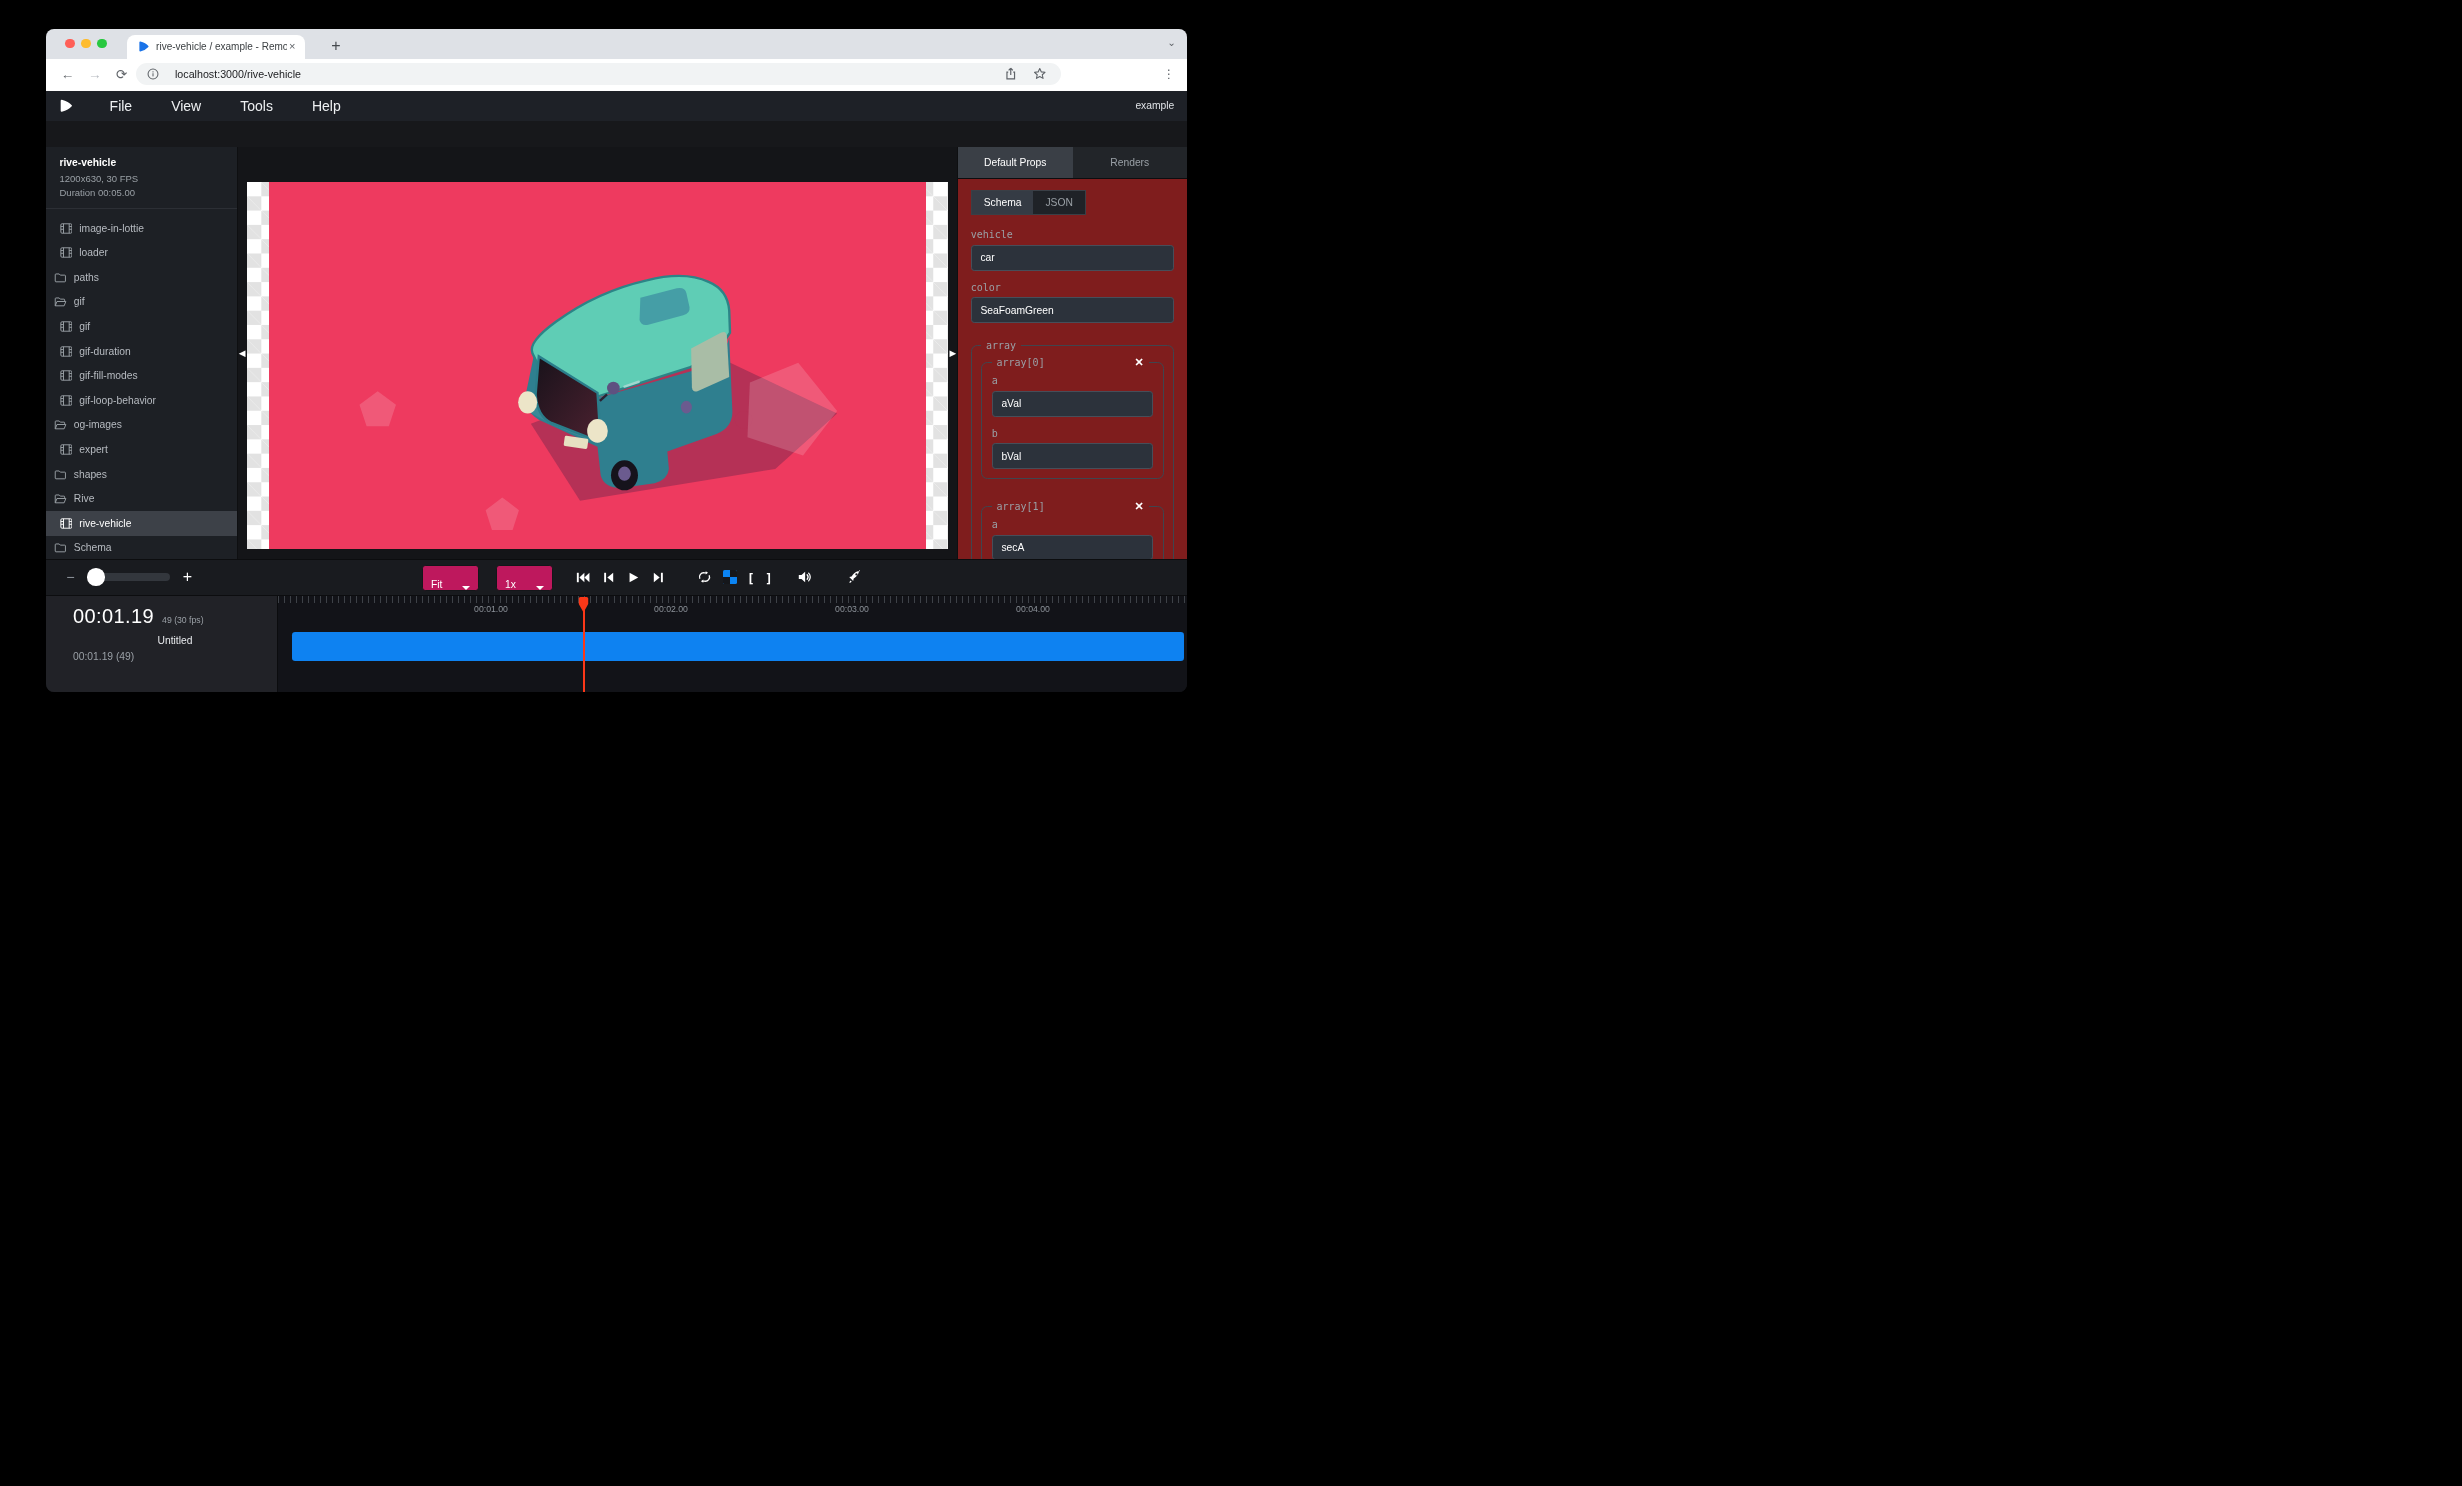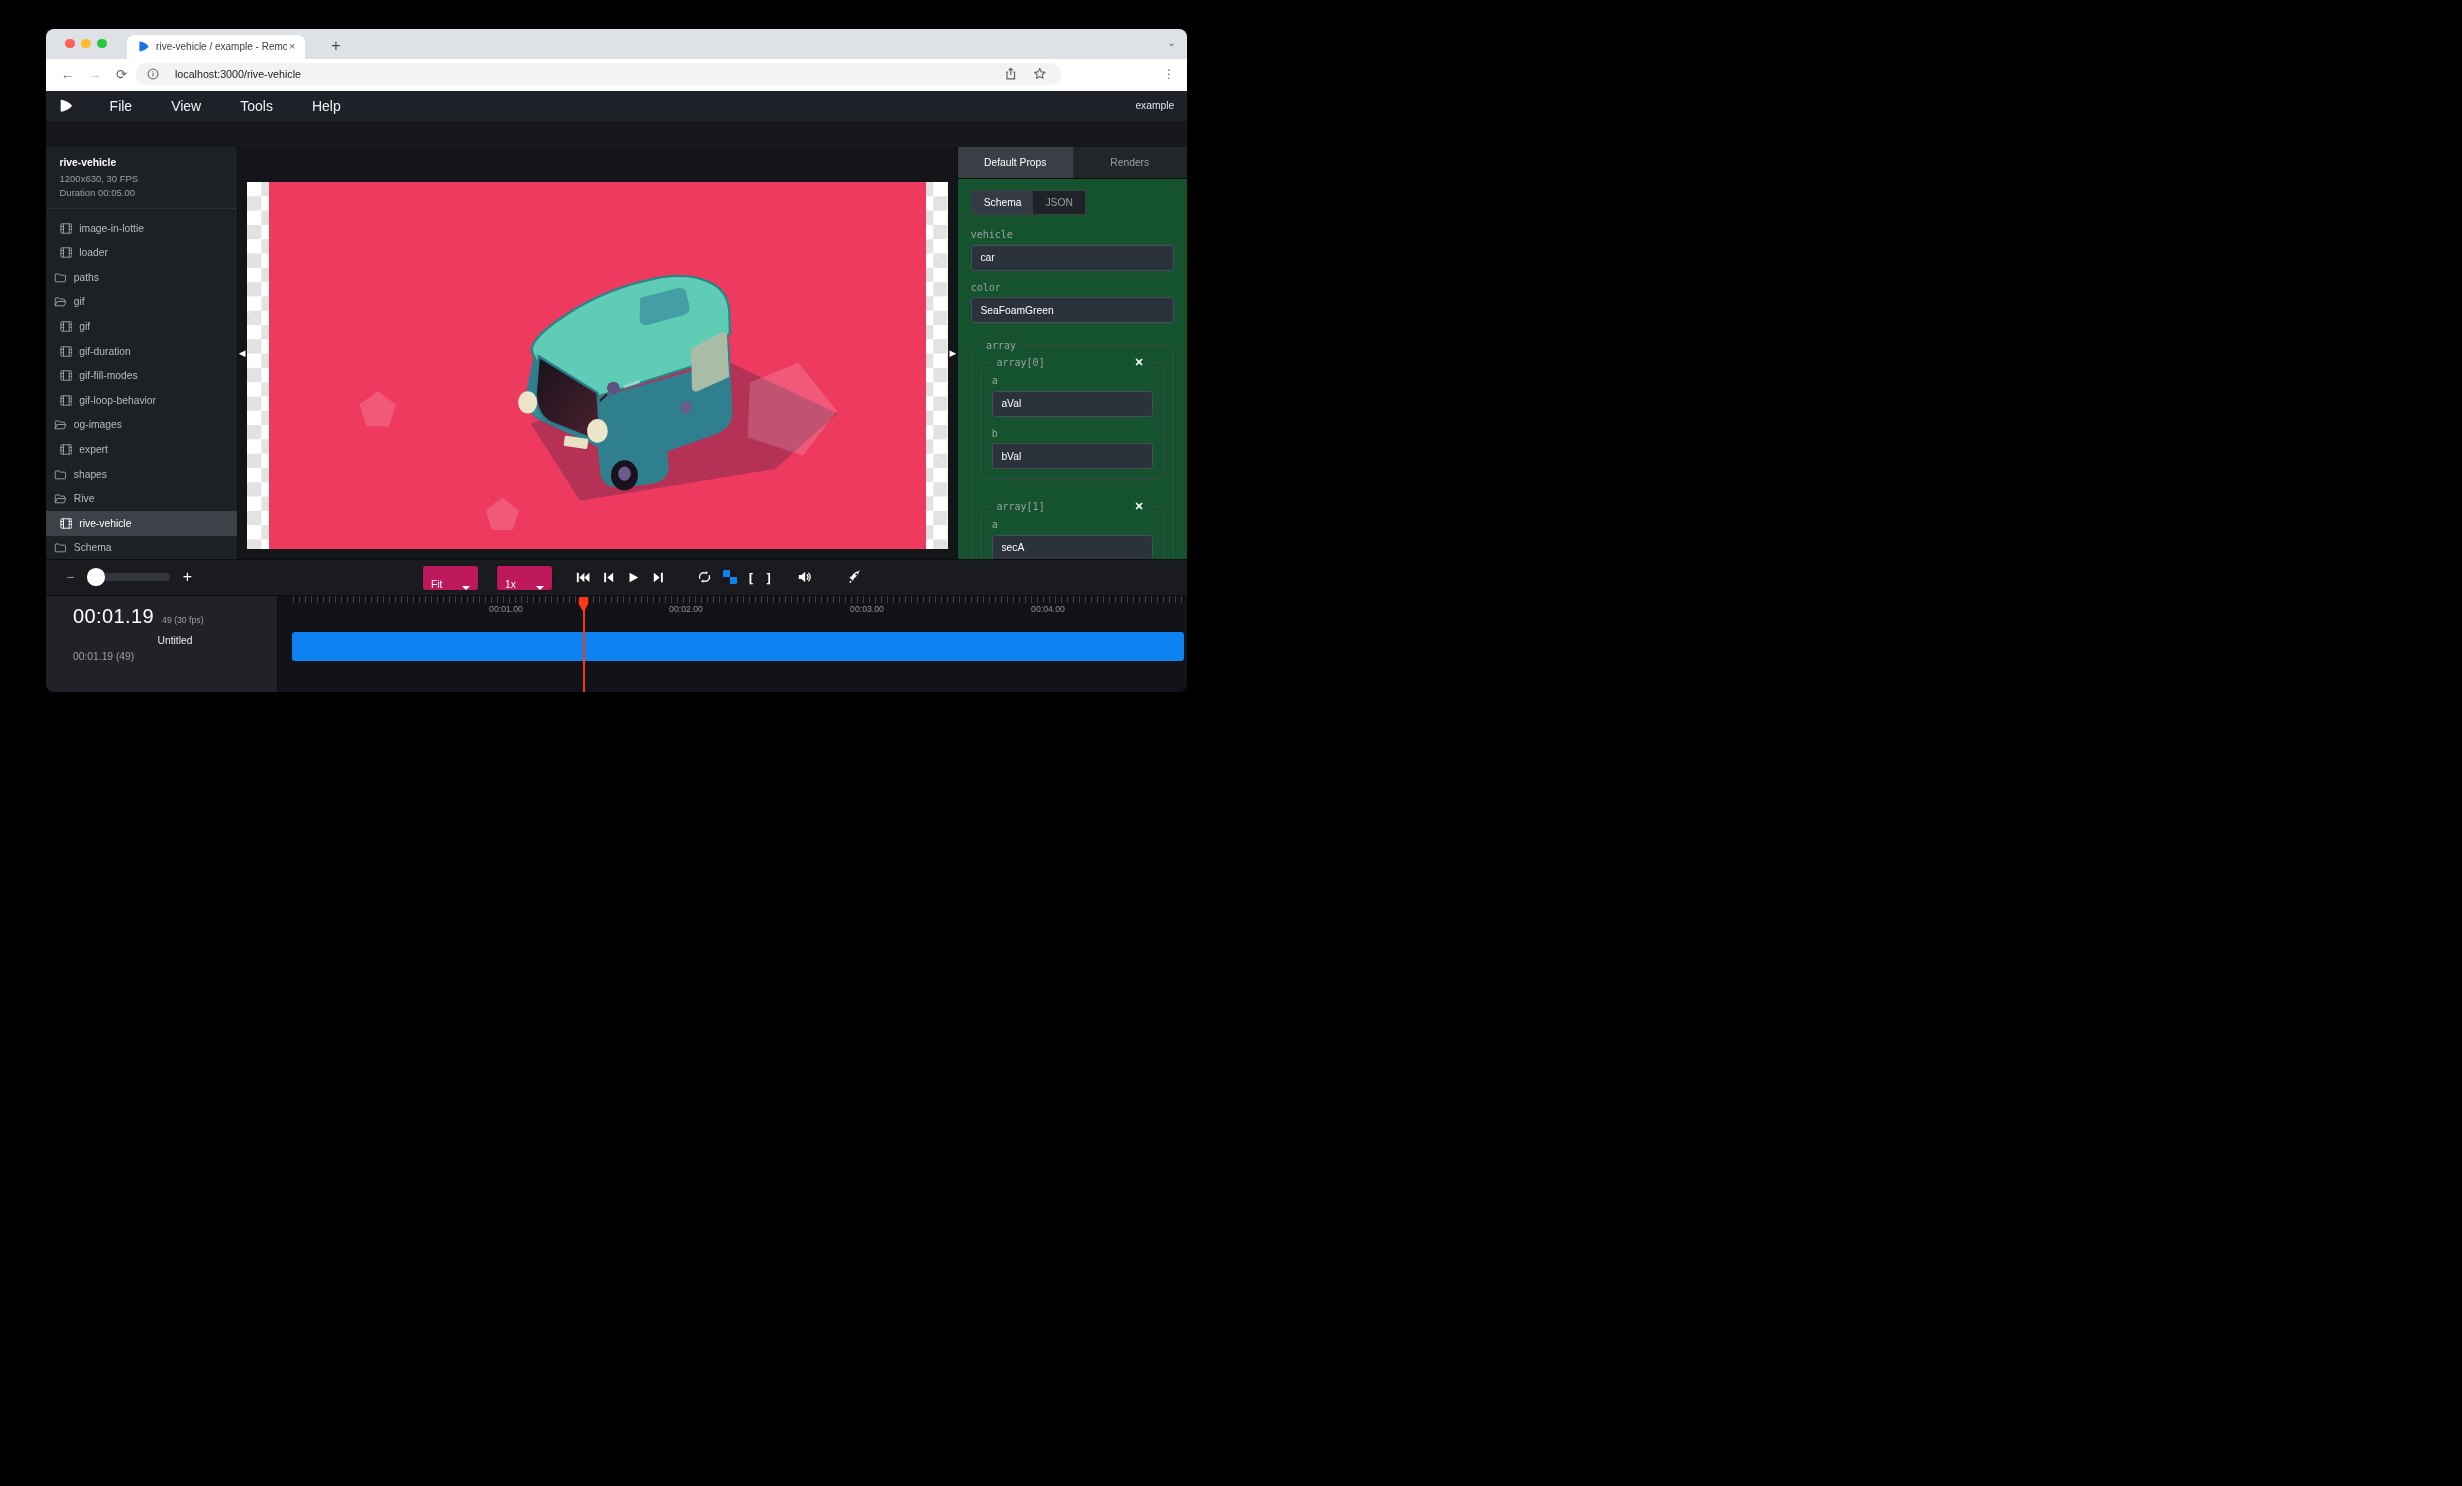--- a/index.html
+++ b/index.html
@@ -66,21 +66,21 @@
              linear-gradient(45deg,#e2e2e2 25%,transparent 25%,transparent 75%,#e2e2e2 75%),
              linear-gradient(45deg,#e2e2e2 25%,transparent 25%,transparent 75%,#e2e2e2 75%);
            background-size:28.6px 28.6px; background-position:0 0,14.3px 14.3px; }
   .comp { position:absolute; left:22px; right:22px; top:0; bottom:0; background:#ee3a5f; overflow:hidden; }
   .comp svg { display:block; width:100%; height:100%; }
   .collapse { position:absolute; top:50%; transform:translateY(-50%); color:#fff; font-size:8.7px; }
   .collapse.left { left:0.8px; }
   .collapse.right { right:0.8px; }
 
   
-  .rpanel { width:230px; background:#14532d; border-left:0.8px solid #0e0f11; display:flex;
+  .rpanel { width:230px; background:#7f1d1d; border-left:0.8px solid #0e0f11; display:flex;
             flex-direction:column; overflow:hidden; }
   .ptabs { display:flex; height:32px; border-bottom:0.8px solid #0c0d0f; flex:0 0 auto; }
   .ptab { width:115px; text-align:center; line-height:32px; font-size:10.3px; color:#9aa0a6; background:#222529; }
   .ptab.active { background:#3a3f46; color:#fff; }
   .pcontent { flex:1; padding:0 12.7px; overflow:hidden; }
   .segment { display:inline-flex; border:0.8px solid #3a3f46; margin-top:11px; }
   .seg { padding:6.3px 12px; font-size:10.3px; color:#9aa0a6; background:#1f2227; }
   .seg.active { background:#353b44; color:#fff; }
   .f-label { font-family:"DejaVu Sans Mono", monospace; font-size:10px; color:#9aa0a6; margin:14.3px 0 4.8px; }
   .f-label.tight { margin-top:11px; }
@@ -120,21 +120,21 @@
 
   
   .timeline { height:97px; display:flex; border-top:0.8px solid #0c0d0f; flex:0 0 auto; }
   .tinfo { width:232px; background:#212227; border-right:0.8px solid #0b0c0e; padding:9.5px 0 0 27px; }
   .trow { display:flex; align-items:baseline; }
   .t-big { color:#fff; font-size:20px; letter-spacing:0.4px; }
   .t-fps { color:#9aa0a6; font-size:8.7px; margin-left:8px; }
   .t-name { color:#e8eaed; font-size:10.3px; margin-top:7.1px;text-align:center; }
   .t-time2 { color:#9aa0a6; font-size:10.3px; margin-top:4.8px; }
   .tarea { flex:1; background:#121318; position:relative; overflow:hidden; }
-  .ruler { position:absolute; left:15px; right:0; top:0; height:24px; }
+  .ruler { position:absolute; left:0; right:0; top:0; height:24px; }
   .ruler::before { content:""; position:absolute; left:0; right:0; top:0; height:7.1px;
                    background:repeating-linear-gradient(90deg,#3e4248 0 0.8px,transparent 0.8px 6px); }
   .rlabel { position:absolute; top:8.7px; transform:translateX(-50%); color:#8d939a; font-size:8.7px; }
   .tbar { position:absolute; left:13.5px; right:3.2px; top:36px; height:29px; background:#0e82f1; border-radius:3.2px; }
   .playhead-line { position:absolute; top:1.6px; bottom:0; width:1.6px; background:#fb3818; }
   .playhead-flag { position:absolute; top:0; margin-left:-4.8px; }
 </style>
 </head>
 <body>
 

